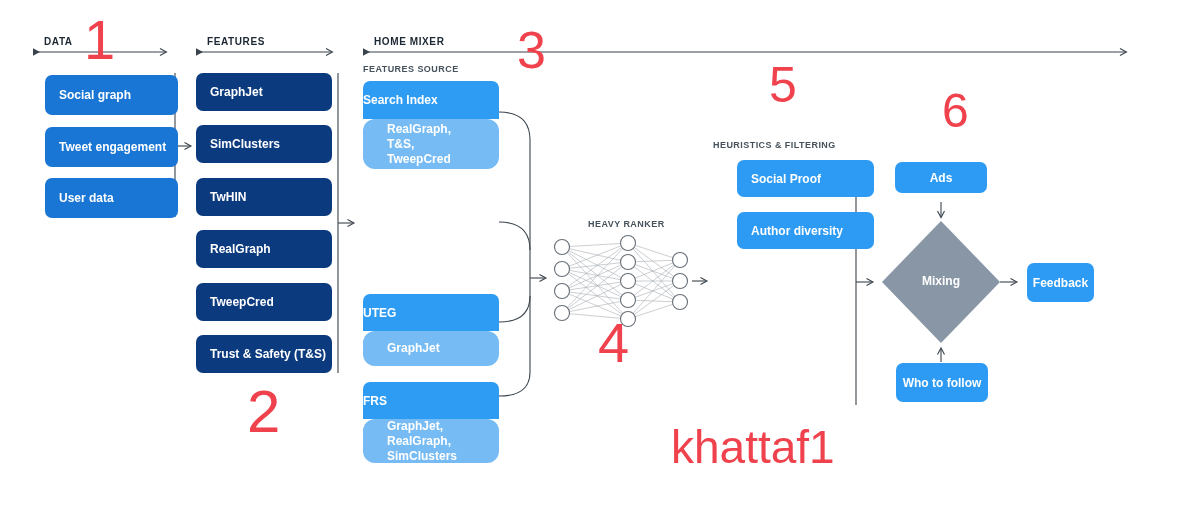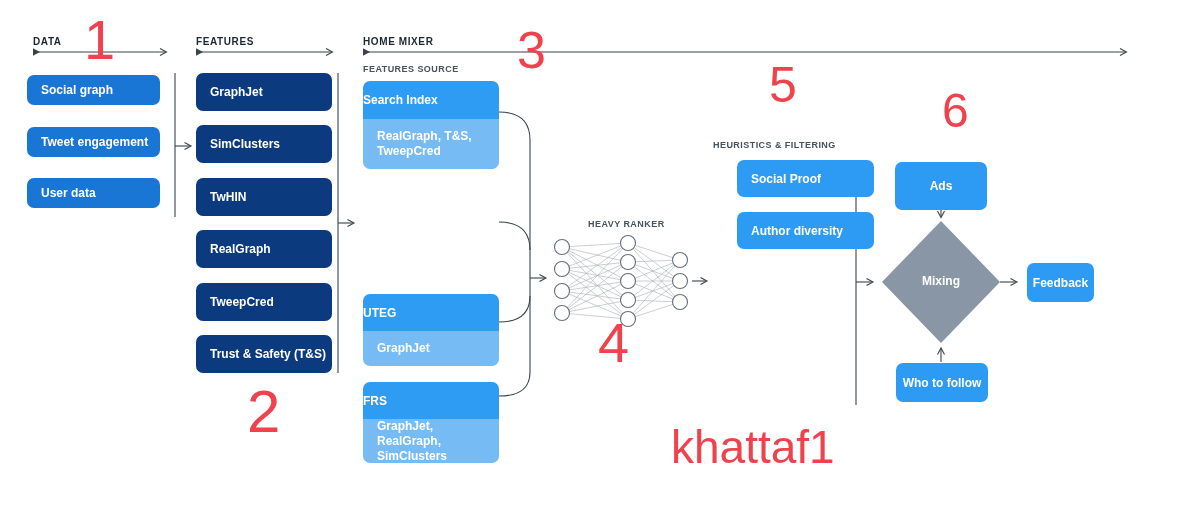--- a/index.html
+++ b/index.html
@@ -2,37 +2,37 @@
 <html style="--data-box: #1a76d4; --feature-box: #0c3a7e; --candidate-header: #2f9cf4; --candidate-sub: #76bbf3; --heuristic-box: #2d9bf3; --output-box: #2d9bf3; --diamond: #8896a6; --line: #3a434c; --nn-edge: #a9aeb4; --nn-stroke: #666e76; --annotation-red: #f0424d; --header-label: #1b2733; --sub-label: #46525c;"><head>
 <meta charset="utf-8">
 <style>
   html,body{margin:0;padding:0;background:#fff;}
   #canvas{
     position:relative;width:1200px;height:507px;background:#fff;overflow:hidden;
     font-family:"Liberation Sans",sans-serif;
   }
   .hdr{
     position:absolute;font-size:10px;font-weight:700;letter-spacing:.06em;
-    color:var(--header-label);white-space:nowrap;
+    color:var(--header-label);white-space:nowrap;margin-left:11px;
   }
   .subhdr{
     position:absolute;font-size:9px;font-weight:700;letter-spacing:.05em;
     color:var(--sub-label);white-space:nowrap;
   }
   .box{
     position:absolute;border-radius:7px;color:#fff;font-size:12px;font-weight:700;
     display:flex;align-items:center;padding:0 14px;box-sizing:border-box;white-space:nowrap;
   }
-  .data-box{background:var(--data-box);left:27px;width:133px;height:30px;text-align:center;}
+  .data-box{background:var(--data-box);left:45px;width:133px;height:40px;text-align:center;}
   .feature-box{background:var(--feature-box);left:196px;width:136px;height:38px;}
   .heuristic-box{background:var(--heuristic-box);left:713px;width:137px;height:37px;margin-left:24px;}
   .out-box{background:var(--output-box);justify-content:center;padding:0 4px;}
   .candidate{position:absolute;left:363px;width:136px;border-radius:7px;overflow:hidden;color:#fff;font-weight:700;font-size:12px;}
   .cand-header{background:var(--candidate-header);display:flex;align-items:center;padding:0 0;}
-  .cand-sub{background:var(--candidate-sub);display:flex;align-items:center;padding:0 14px;line-height:1.25;white-space:pre-line;}
+  .cand-sub{background:var(--candidate-sub);display:flex;align-items:center;padding:0 24px;line-height:1.25;white-space:pre-line;border-radius:12px;}
   .mix-label{position:absolute;color:#fff;font-size:12px;font-weight:700;text-align:center;}
   .red{position:absolute;color:var(--annotation-red);line-height:1;white-space:nowrap;}
   svg{position:absolute;left:0;top:0;}
   .flow{stroke:var(--line);stroke-width:1.1;fill:none;}
   .tri{fill:var(--line);stroke:none;}
   .diamond{fill:var(--diamond);stroke:none;}
   .nn-edge{stroke:var(--nn-edge);stroke-width:.6;}
   .nn-node{fill:#fff;stroke:var(--nn-stroke);stroke-width:1.1;}
 </style>
 </head>
@@ -170,21 +170,21 @@
     <div class="cand-sub" style="height:44px">GraphJet, RealGraph,
 SimClusters</div>
   </div>
 
   <div class="subhdr" style="left:588px;top:219px">HEAVY RANKER</div>
 
   <div class="subhdr" style="left:713px;top:140px">HEURISTICS &amp; FILTERING</div>
   <div class="box heuristic-box" style="top:160px">Social Proof</div>
   <div class="box heuristic-box" style="top:212px">Author diversity</div>
 
-  <div class="box out-box" style="left:895px;top:162px;width:92px;height:48px">Ads</div>
+  <div class="box out-box" style="left:895px;top:162px;width:92px;height:31px">Ads</div>
   <div class="mix-label" style="left:882px;top:274px;width:118px">Mixing</div>
   <div class="box out-box" style="left:896px;top:363px;width:92px;height:39px">Who to follow</div>
   <div class="box out-box" style="left:1027px;top:263px;width:67px;height:39px">Feedback</div>
 
   <div class="red" style="left:84px;top:12px;font-size:56px">1</div>
   <div class="red" style="left:247px;top:382px;font-size:60px">2</div>
   <div class="red" style="left:517px;top:24px;font-size:52px">3</div>
   <div class="red" style="left:598px;top:315px;font-size:56px">4</div>
   <div class="red" style="left:769px;top:60px;font-size:50px">5</div>
   <div class="red" style="left:942px;top:87px;font-size:48px">6</div>

